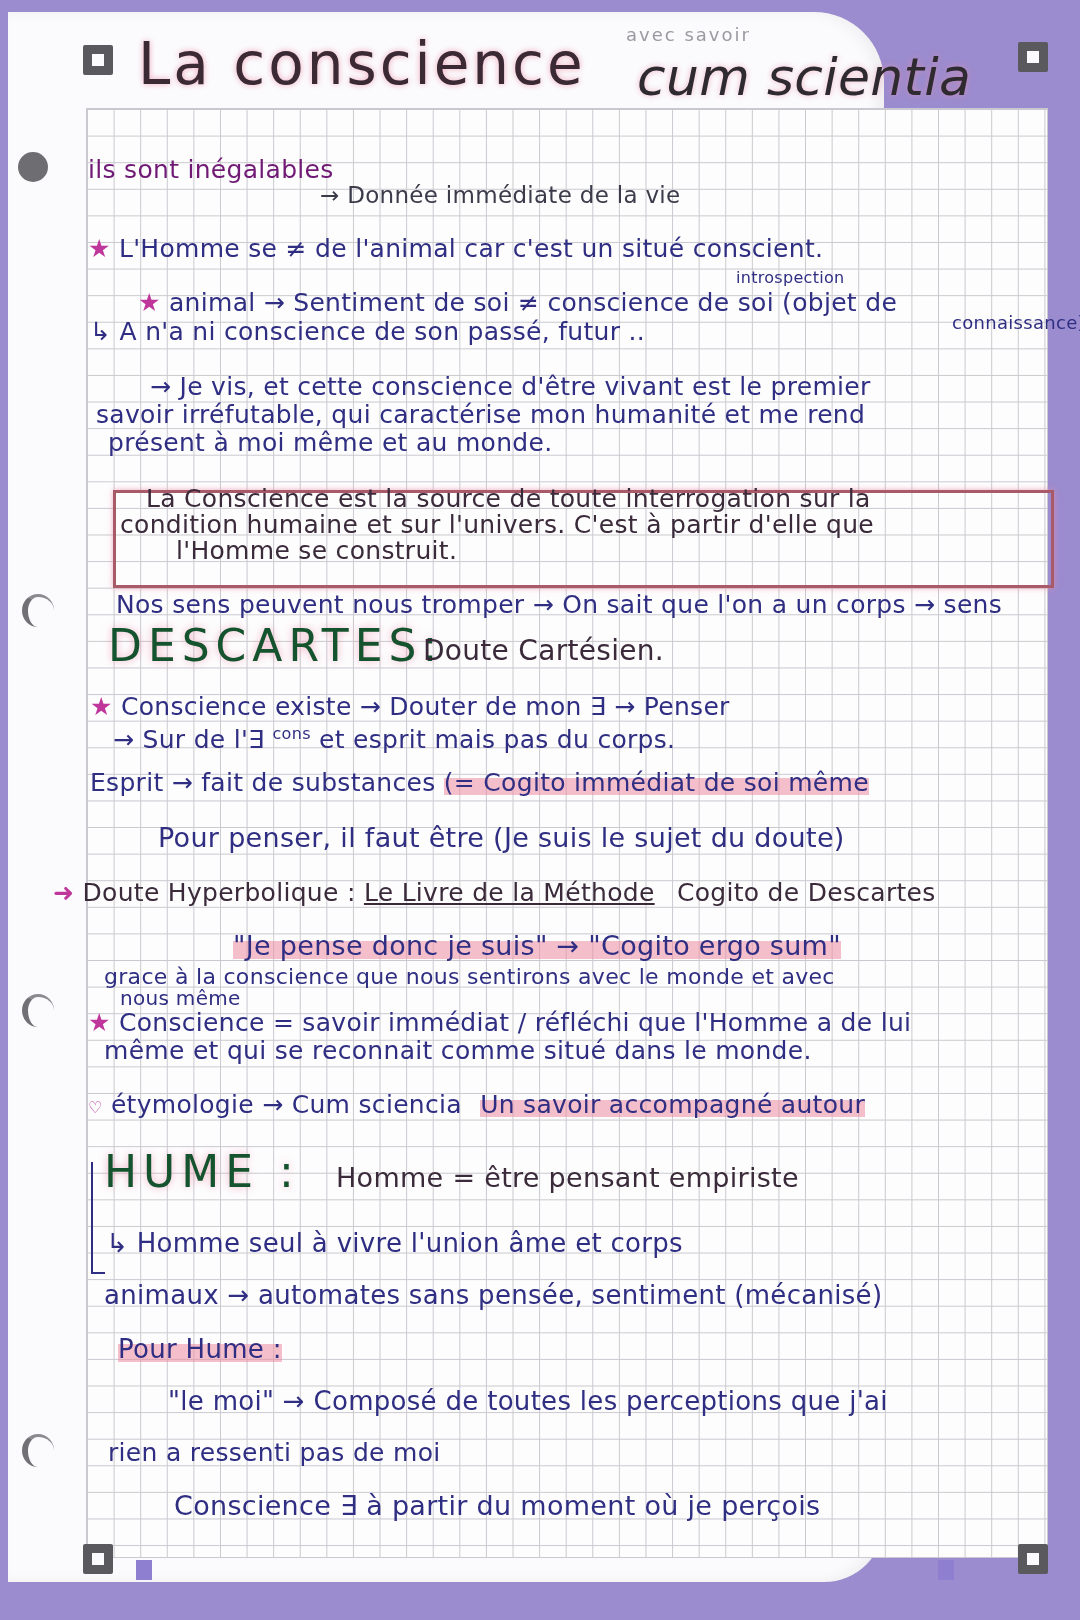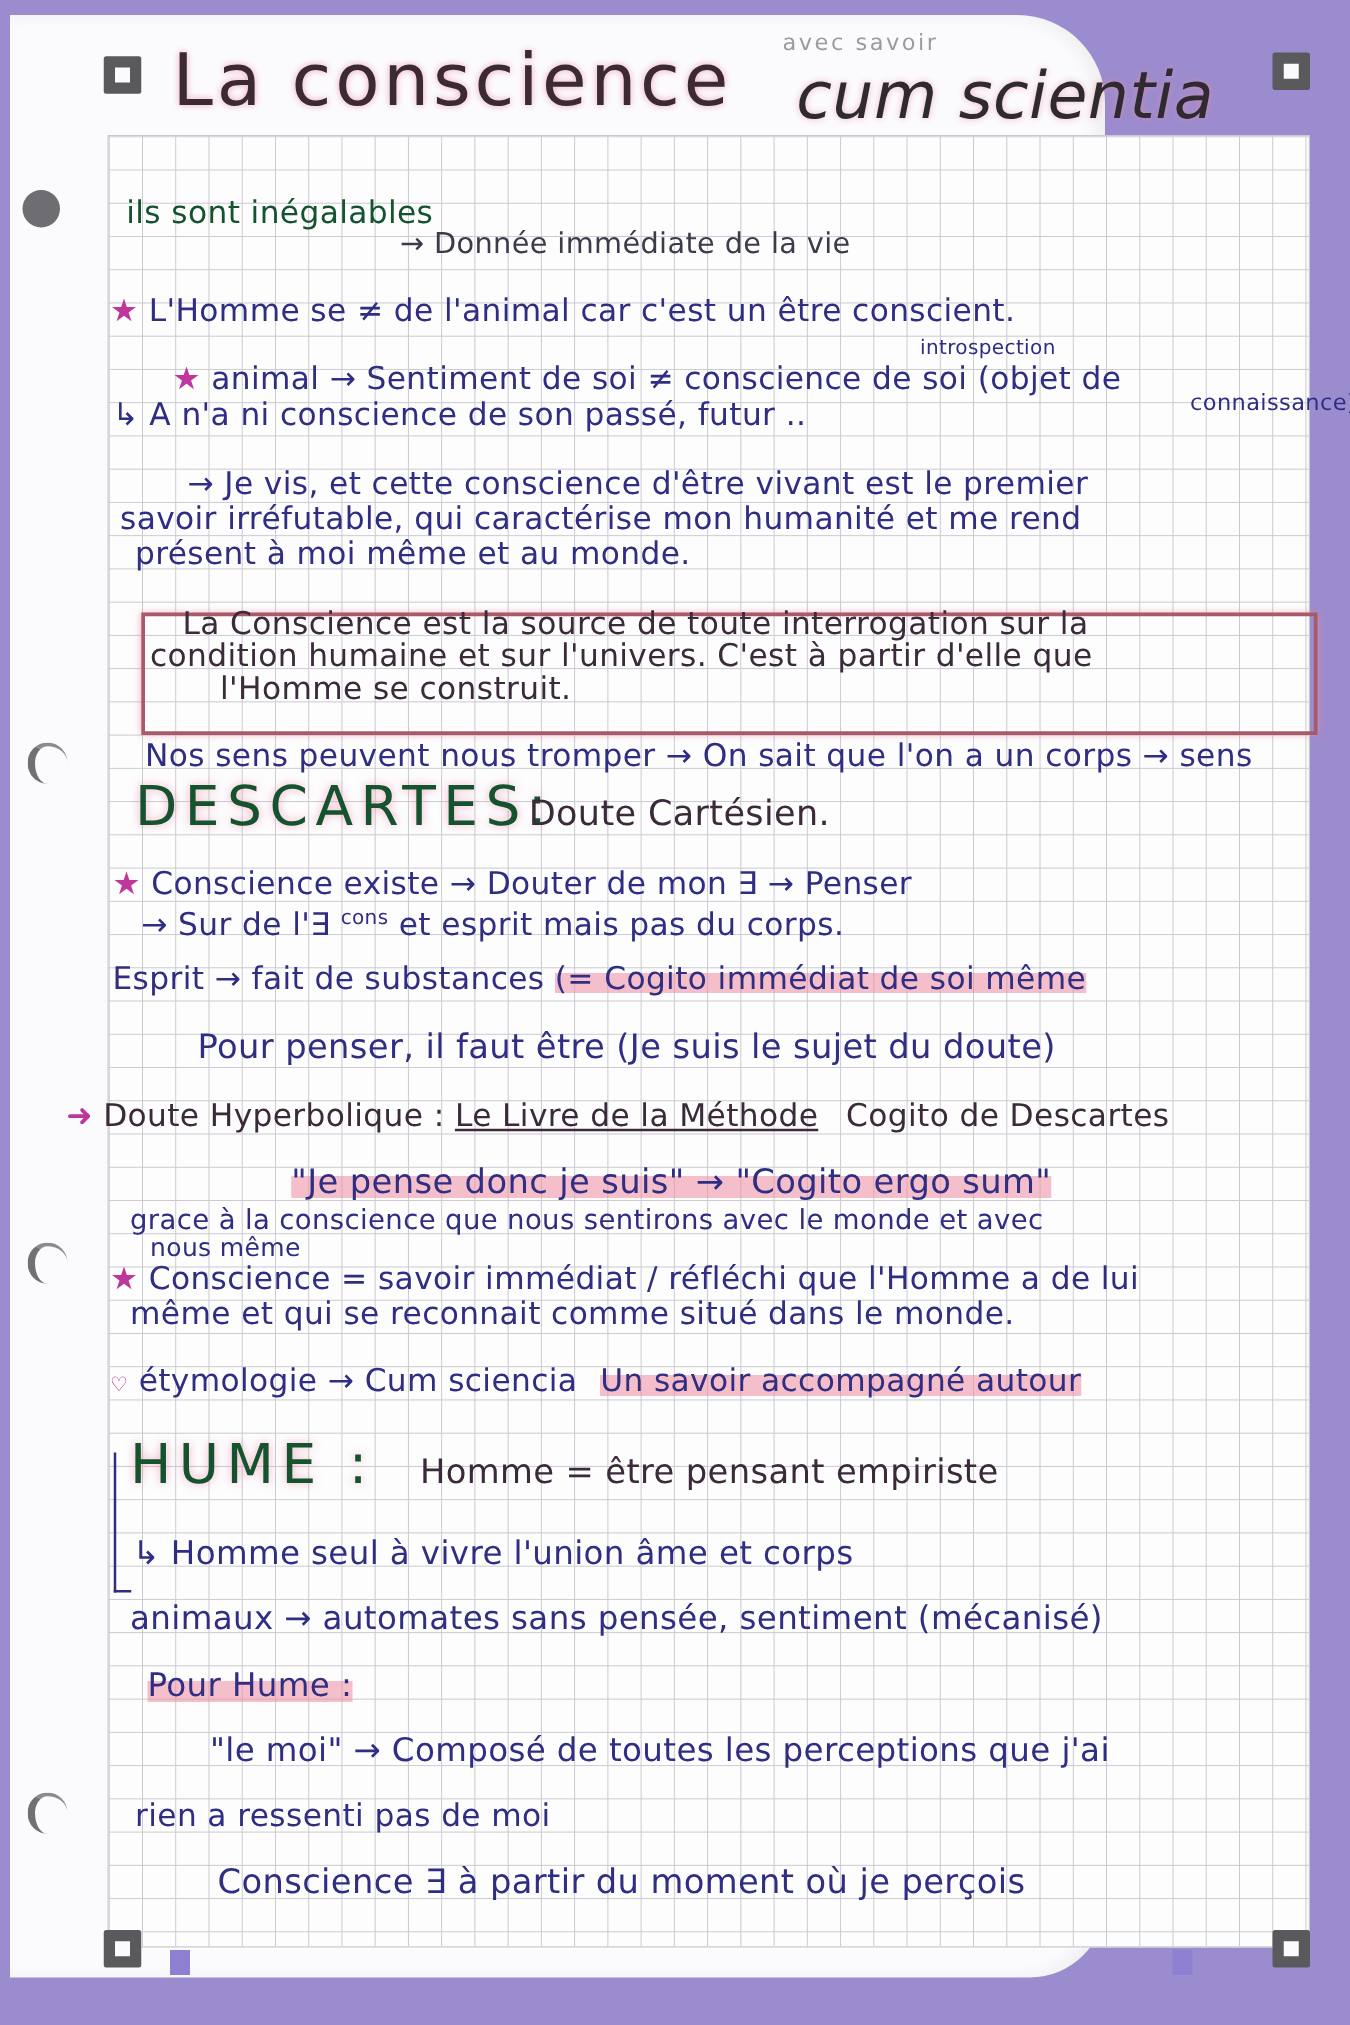--- a/index.html
+++ b/index.html
@@ -91,26 +91,26 @@
 
   <div class="hole" style="left:10px;top:140px;"></div>
   <div class="hole half" style="left:14px;top:582px;"></div>
   <div class="hole half" style="left:14px;top:982px;"></div>
   <div class="hole half" style="left:14px;top:1422px;"></div>
 
   <div class="line title" style="left:130px;top:18px;">La conscience</div>
   <div class="line ink-grey small" style="left:618px;top:12px;font-size:18px;letter-spacing:2px;">avec savoir</div>
   <div class="line title-sub" style="left:605px;top:35px;margin-left:24px;">cum scientia</div>
 
-  <div class="line" style="left:93px;top:143px;color:#14532d;">ils sont inégalables</div>
+  <div class="line" style="left:80px;top:143px;color:#701a75;">ils sont inégalables</div>
   <div class="line" style="left:312px;top:170px;color:#3b3b4a;font-size:23px;">→ Donnée immédiate de la vie</div>
 
   <div class="line" style="left:80px;top:222px;">
     <span class="star">★</span>
-    <span>L'Homme se ≠ de l'animal car c'est un être conscient.</span>
+    <span>L'Homme se ≠ de l'animal car c'est un situé conscient.</span>
   </div>
   <div class="line small" style="left:728px;top:256px;">introspection</div>
   <div class="line" style="left:130px;top:276px;">
     <span class="star">★</span>
     <span>animal → Sentiment de soi ≠ conscience de soi (objet de</span>
   </div>
   <div class="line" style="left:944px;top:300px;font-size:18px;">connaissance)</div>
   <div class="line" style="left:82px;top:305px;">↳ A n'a ni conscience de son passé, futur ..</div>
 
   <div class="line" style="left:142px;top:360px;">→ Je vis, et cette conscience d'être vivant est le premier</div>

